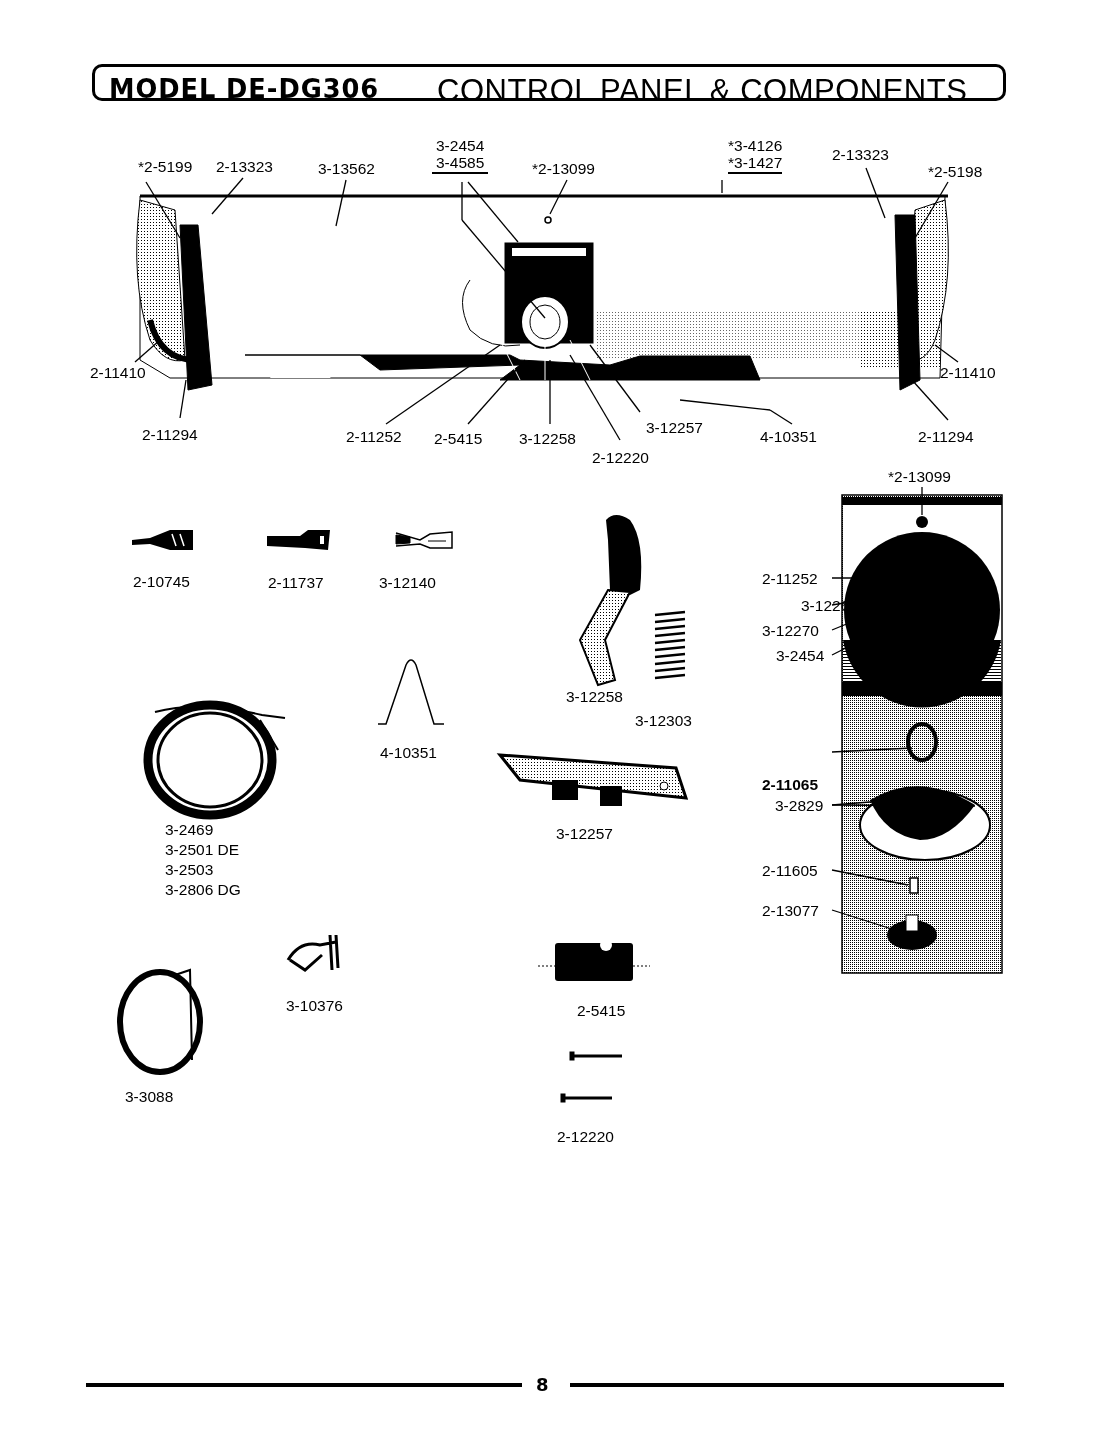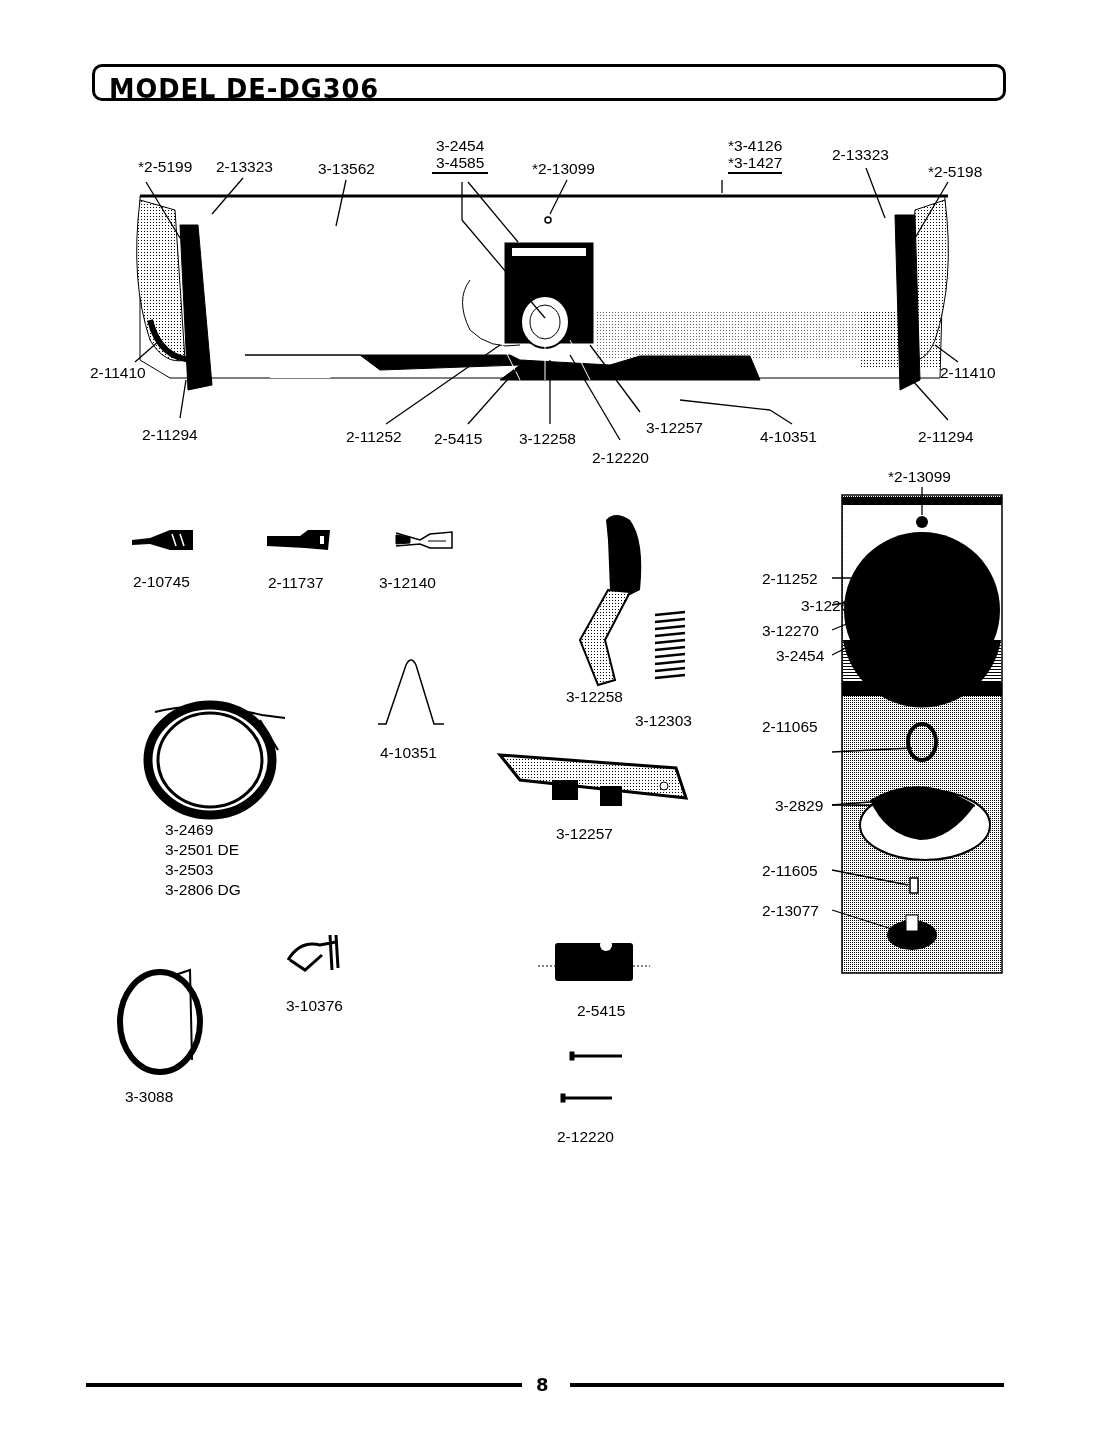--- a/index.html
+++ b/index.html
@@ -11,20 +11,21 @@
   .lbl.ul{border-bottom:2px solid #000;padding-bottom:1px;}
   svg{position:absolute;left:0;top:0;}
   .footer-page{position:absolute;left:536px;top:1374px;font-weight:bold;font-size:18px;font-family:"DejaVu Sans",sans-serif;}
   .stack div{line-height:20px;}
 </style>
 </head>
 <body>
 
 <div class="hdr">
   <span class="hdr-model">MODEL DE-DG306</span>
+  <span class="hdr-title">CONTROL PANEL &amp; COMPONENTS</span>
 </div>
 
 <svg width="1100" height="1440">
   <defs>
     <pattern id="dots" width="3" height="3" patternUnits="userSpaceOnUse">
       <rect width="3" height="3" fill="#fff"></rect>
       <rect width="1" height="1" fill="#000"></rect>
     </pattern>
     <pattern id="dots2" width="2" height="2" patternUnits="userSpaceOnUse">
       <rect width="2" height="2" fill="#fff"></rect>
@@ -221,18 +222,18 @@
 <div class="lbl" style="left:286px;top:997px;">3-10376</div>
 <div class="lbl" style="left:577px;top:1002px;">2-5415</div>
 <div class="lbl" style="left:557px;top:1128px;">2-12220</div>
 <div class="lbl" style="left:125px;top:1088px;">3-3088</div>
 
 <div class="lbl" style="left:888px;top:468px;">*2-13099</div>
 <div class="lbl" style="left:762px;top:570px;">2-11252</div>
 <div class="lbl" style="left:765px;top:597px;margin-left:36px;">3-12261</div>
 <div class="lbl" style="left:762px;top:622px;">3-12270</div>
 <div class="lbl" style="left:776px;top:647px;">3-2454</div>
-<div class="lbl" style="left:762px;top:718px;">2-11065</div>
+<div class="lbl" style="left:762px;top:776px;font-weight:bold;">2-11065</div>
 <div class="lbl" style="left:775px;top:797px;">3-2829</div>
 <div class="lbl" style="left:762px;top:862px;">2-11605</div>
 <div class="lbl" style="left:762px;top:902px;">2-13077</div>
 
 <div class="footer-page">8</div>
 
 </body></html>

